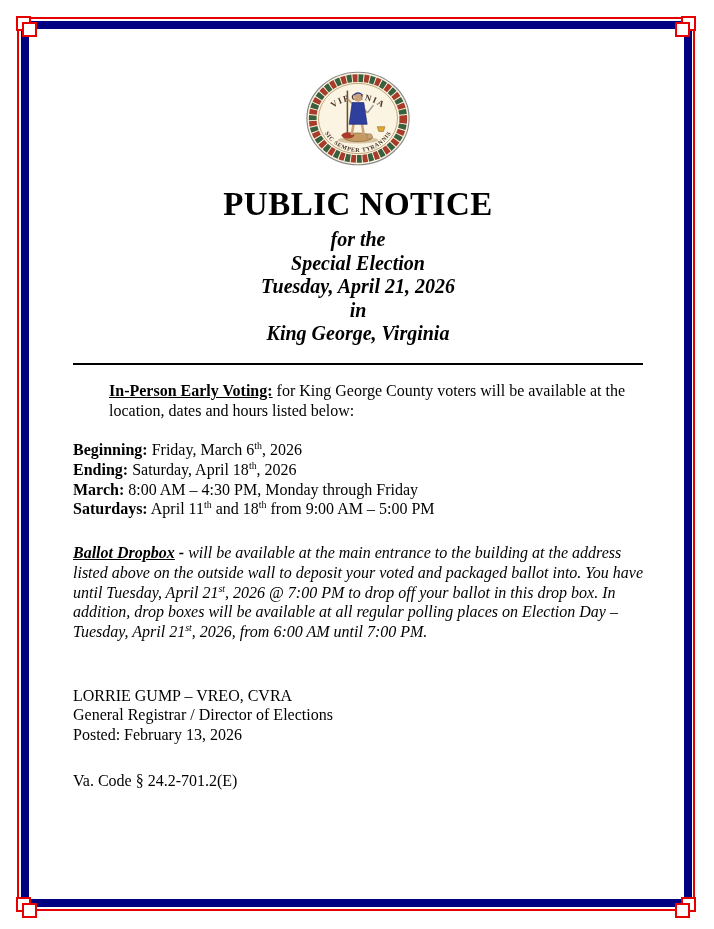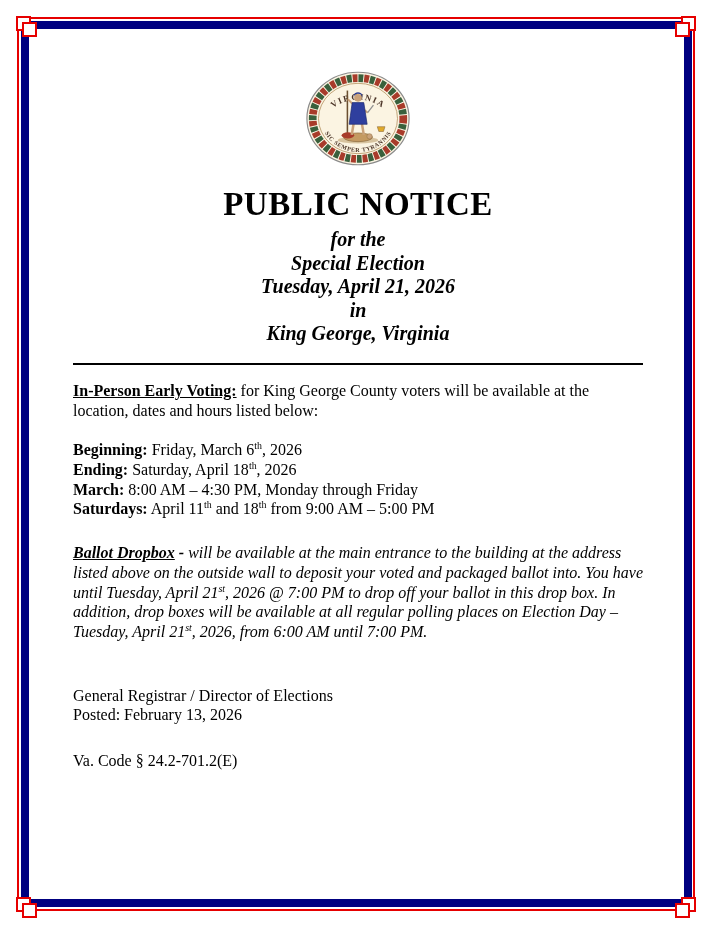--- a/index.html
+++ b/index.html
@@ -33,21 +33,21 @@
   .content{position:absolute;left:73px;top:0;width:570px;}
   .seal-wrap{margin-top:70px;text-align:center;}
   .title{
     margin-top:15px;text-align:center;
     font-size:33px;font-weight:bold;letter-spacing:0.5px;line-height:1.12;
   }
   .subtitles{margin-top:5px;text-align:center;font-size:20px;font-weight:bold;font-style:italic;line-height:23.6px;}
   .rule{margin-top:17px;border-top:2px solid #000;height:0;}
   .body-text{font-size:16px;line-height:19.7px;}
   .para{margin:0;white-space:pre-wrap;}
-  .p-early{margin-top:16px;}
+  .p-early{margin-top:16px;margin-left:36px;}
   .p-details{margin-top:20px;}
   .p-dropbox{margin-top:24px;font-style:italic;}
   .p-signature{margin-top:44px;}
   .p-coderef{margin-top:26px;}
   .b{font-weight:bold;}
   .u{text-decoration:underline;}
   sup{font-size:0.62em;line-height:0;vertical-align:super;}
 </style>
 </head>
 <body>
@@ -120,20 +120,21 @@
       <div class="p-details">
         <p class="para"><span class="b">Beginning:</span><span> Friday, March 6</span><sup>th</sup><span>, 2026</span></p>
         <p class="para"><span class="b">Ending:</span><span> Saturday, April 18</span><sup>th</sup><span>, 2026</span></p>
         <p class="para"><span class="b">March:</span><span> 8:00 AM – 4:30 PM, Monday through Friday</span></p>
         <p class="para"><span class="b">Saturdays:</span><span> April 11</span><sup>th</sup><span> and 18</span><sup>th</sup><span> from 9:00 AM – 5:00 PM</span></p>
       </div>
 
       <p class="para p-dropbox"><span class="b u">Ballot Dropbox</span><span class="b"> -</span><span> will be available at the main entrance to the building at the address listed above on the outside wall to deposit your voted and packaged ballot into. You have until Tuesday, April 21</span><sup>st</sup><span>, 2026 @ 7:00 PM to drop off your ballot in this drop box. In addition, drop boxes will be available at all regular polling places on Election Day – Tuesday, April 21</span><sup>st</sup><span>, 2026, from 6:00 AM until 7:00 PM.</span></p>
 
       <div class="p-signature">
+        <p class="para">LORRIE GUMP – VREO, CVRA</p>
         <p class="para">General Registrar / Director of Elections</p>
         <p class="para">Posted: February 13, 2026</p>
       </div>
 
       <p class="para p-coderef">Va. Code § 24.2-701.2(E)</p>
     </div>
 
   </div>
 </div>
 

